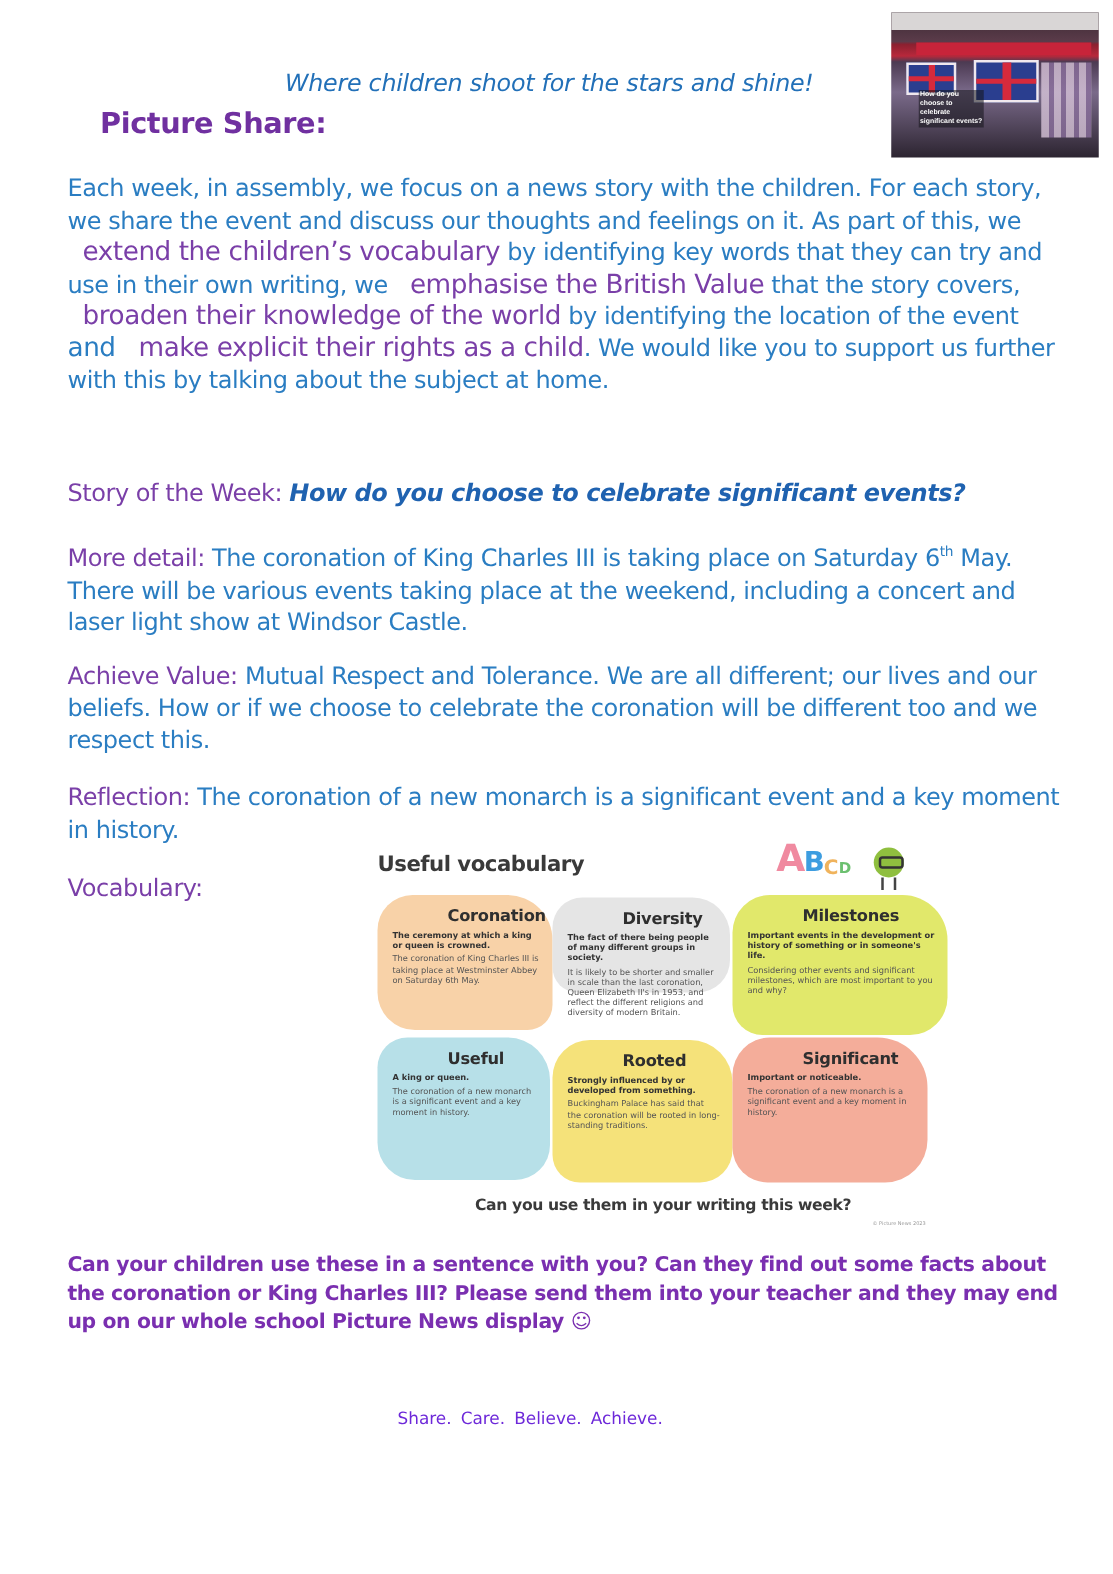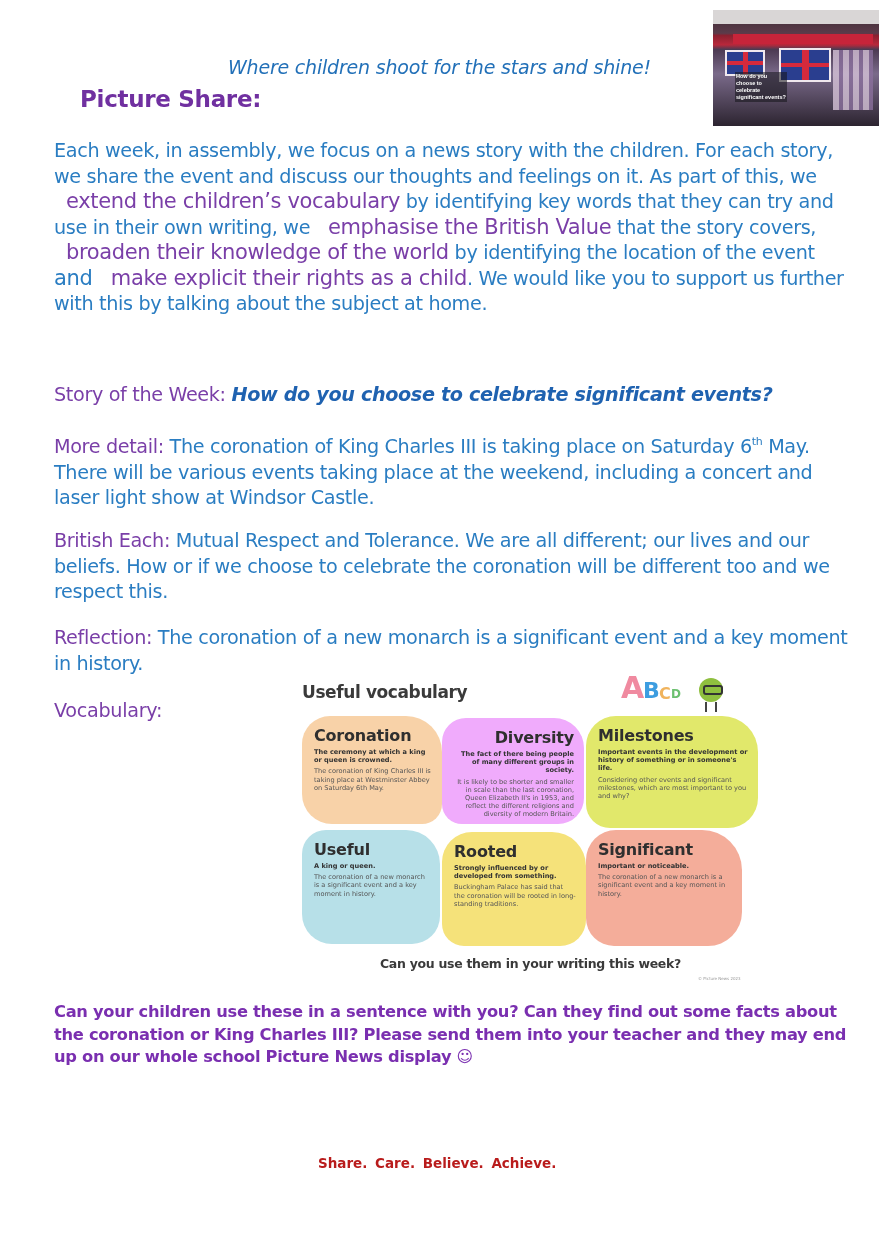--- a/index.html
+++ b/index.html
@@ -56,34 +56,34 @@
     .abc .L { position: absolute; font-family: "DejaVu Sans", sans-serif; font-weight: bold; }
     .abc .a { left: 0; top: 0; font-size: 30px; color: #f08aa0; }
     .abc .b { left: 22px; top: 8px; font-size: 22px; color: #3d9de0; }
     .abc .c { left: 38px; top: 14px; font-size: 16px; color: #f0b35c; }
     .abc .d { left: 50px; top: 17px; font-size: 12px; color: #6cc070; }
     .abc .apple { position: absolute; left: 78px; top: 8px; width: 24px; height: 24px; border-radius: 50%; background: #8fbf3f; }
     .abc .apple::after { content: ""; position: absolute; left: 4px; top: 7px; width: 16px; height: 6px; border: 2px solid #333; border-radius: 3px; }
     .abc .legs { position: absolute; left: 84px; top: 32px; width: 12px; height: 10px; border-left: 2px solid #444; border-right: 2px solid #444; }
 
     .card { position: absolute; padding: 10px 10px 8px 12px; font-family: "DejaVu Sans", sans-serif; color: #3a3a3a; }
-    .card .w { font-weight: bold; font-size: 16px; color: #2f2f2f; margin-bottom: 3px; letter-spacing: -0.2px; }
+    .card .w { font-weight: bold; font-size: 13px; color: #2f2f2f; margin-bottom: 3px; letter-spacing: -0.2px; margin-left: 44px; }
     .card .def { font-weight: bold; font-size: 6.6px; line-height: 8.2px; color: #333; margin-bottom: 3px; }
     .card .ex { font-size: 6.6px; line-height: 8.2px; color: #555; }
     .c1 { left: 6px;   top: 48px;  width: 140px; height: 108px; background: #f8d2a8; border-radius: 28px 36px 20px 30px; }
-    .c2 { left: 146px; top: 50px;  width: 142px; height: 106px; background: #f0abfc; border-radius: 24px 30px 26px 20px; text-align: right; }
+    .c2 { left: 146px; top: 50px;  width: 142px; height: 76px; background: #e5e5e5; border-radius: 24px 30px 26px 20px; }
     .c3 { left: 290px; top: 48px;  width: 172px; height: 112px; background: #e1e86b; border-radius: 30px 36px 30px 24px; }
     .c4 { left: 6px;   top: 162px; width: 138px; height: 114px; background: #b7e0e8; border-radius: 24px 34px 28px 30px; }
     .c5 { left: 146px; top: 164px; width: 144px; height: 114px; background: #f5e27a; border-radius: 30px 34px 26px 22px; }
     .c6 { left: 290px; top: 162px; width: 156px; height: 116px; background: #f4ad9a; border-radius: 30px 40px 34px 28px; }
     .vocab-footer { position: absolute; left: 84px; top: 288px; font-family: "DejaVu Sans", sans-serif; font-weight: bold; font-size: 12.5px; color: #3a3a3a; letter-spacing: -0.3px; }
     .copyright { position: absolute; left: 402px; top: 308px; font-size: 4px; color: #999; }
 
     .closing { position: absolute; left: 54px; top: 1001px; width: 800px; font-weight: bold; font-size: 16.3px; line-height: 22.5px; color: #7a2fb0; letter-spacing: -0.3px; }
-    .motto { position: absolute; left: 318px; top: 1155px; font-weight: bold; font-size: 13.5px; color: #b91c1c; word-spacing: 3px; }
+    .motto { position: absolute; left: 318px; top: 1127px; font-weight: normal; font-size: 13.5px; color: #6d28d9; word-spacing: 3px; }
   </style>
 </head>
 <body>
 
 <div class="photo">
   <div class="awning"></div>
   <div class="banner"></div>
   <div class="flag f1"></div>
   <div class="flag f2"></div>
   <div class="merch"></div>
@@ -99,21 +99,21 @@
 
 <div class="block story">
   <span class="lbl">Story of the Week: </span><span class="q">How do you choose to celebrate significant events?</span>
 </div>
 
 <div class="block detail">
   <span class="lbl">More detail: </span><span>The coronation of King Charles III is taking place on Saturday 6</span><sup>th</sup><span> May. There will be various events taking place at the weekend, including a concert and laser light show at Windsor Castle.</span>
 </div>
 
 <div class="block value">
-  <span class="lbl">British Each: </span><span>Mutual Respect and Tolerance. We are all different; our lives and our beliefs. How or if we choose to celebrate the coronation will be different too and we respect this.</span>
+  <span class="lbl">Achieve Value: </span><span>Mutual Respect and Tolerance. We are all different; our lives and our beliefs. How or if we choose to celebrate the coronation will be different too and we respect this.</span>
 </div>
 
 <div class="block reflection">
   <span class="lbl">Reflection: </span><span>The coronation of a new monarch is a significant event and a key moment in history.</span>
 </div>
 
 <div class="vocab-label">Vocabulary:</div>
 
 <div class="vocab-sheet">
   <div class="vocab-title">Useful vocabulary</div>

